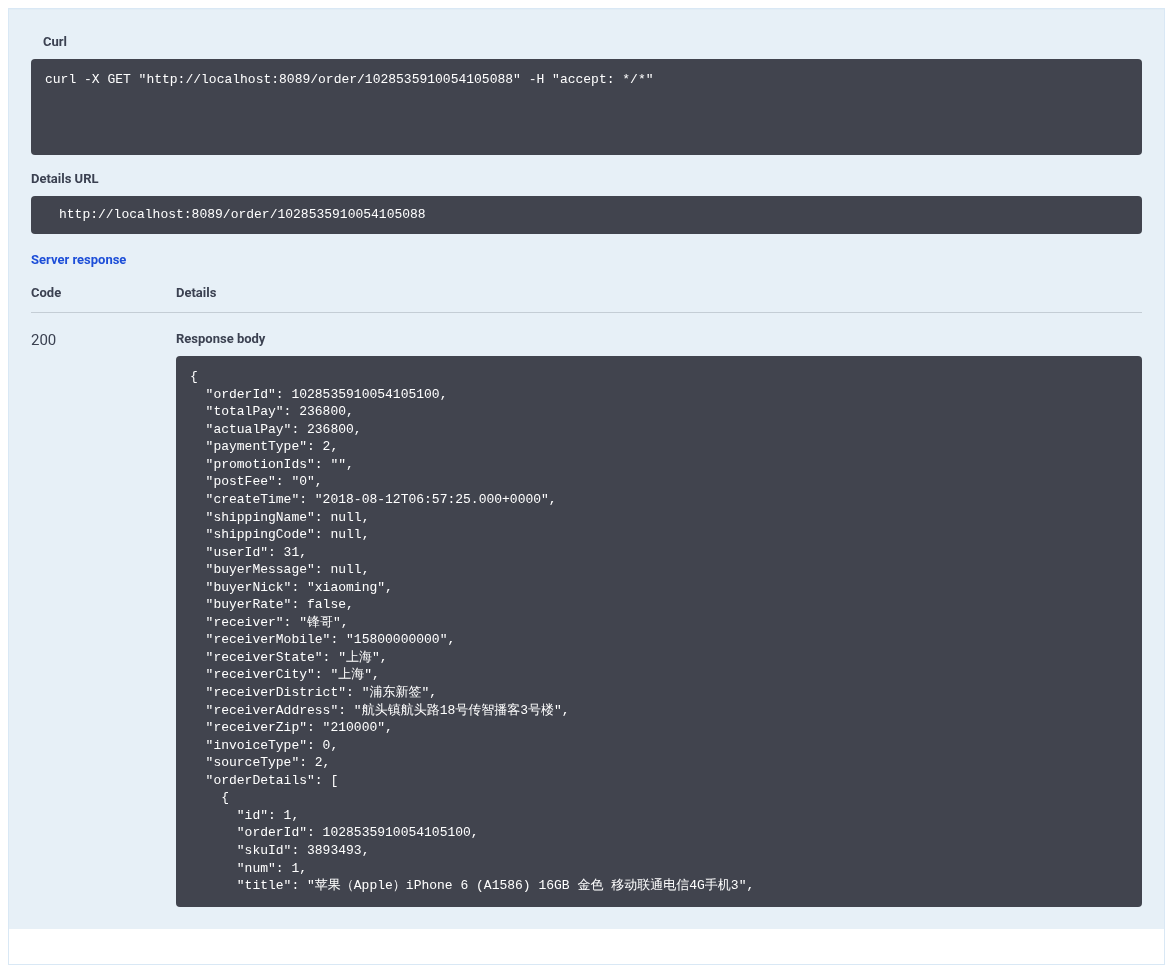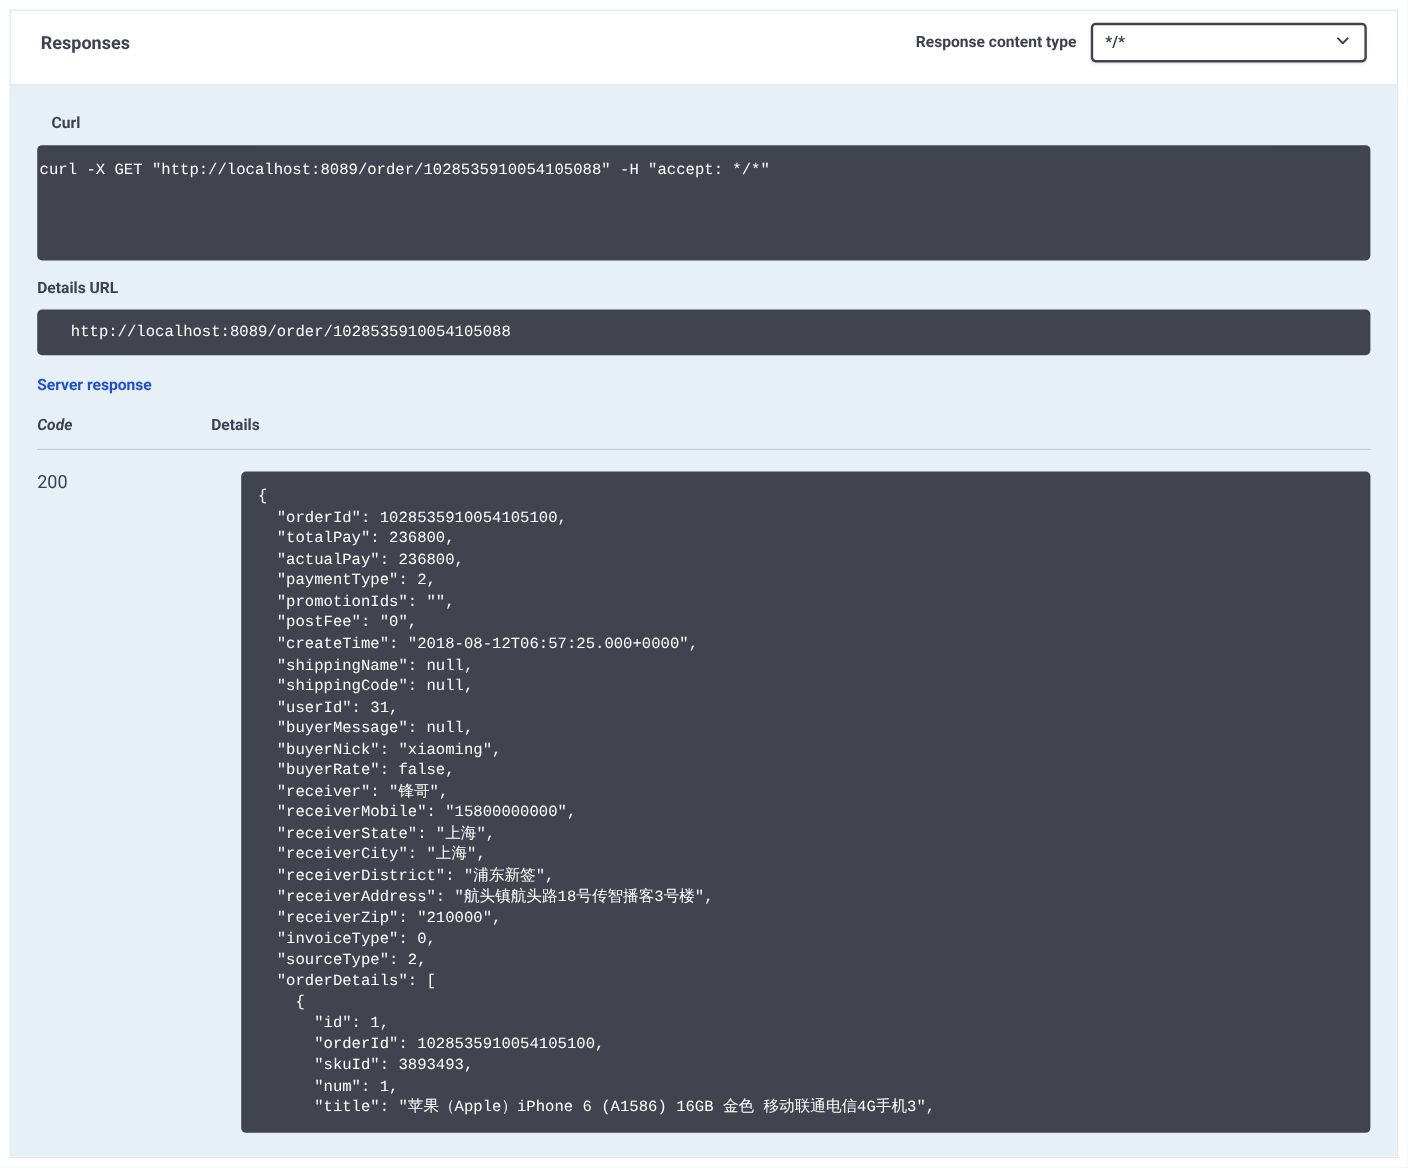--- a/index.html
+++ b/index.html
@@ -69,21 +69,21 @@
     font-weight: 700;
     font-size: 13px;
     color: #3b4151;
     margin: 16px 0 10px 0;
   }
   .section-label.first { margin-top: 6px; margin-left: 12px; }
   .dark-block {
     background: #41444e;
     color: #fff;
     border-radius: 4px;
-    padding: 12px 2px;
+    padding: 12px 14px;
     font-family: Consolas, Monaco, "Courier New", monospace;
     font-size: 13px;
     line-height: 1.4;
     white-space: pre;
     overflow: auto;
   }
   .curl-block { min-height: 96px; }
   .url-block { padding: 10px 28px; }
   .server-resp-label {
     font-weight: 700;
@@ -92,26 +92,25 @@
     margin: 18px 0 18px 0;
   }
   .resp-table-head {
     display: flex;
     font-weight: 700;
     font-size: 13px;
     color: #3b4151;
     border-bottom: 1px solid rgba(59,65,81,.2);
     padding-bottom: 12px;
   }
-  .code-col { width: 145px; font-style: italic; }
+  .code-col { width: 145px; }
   .details-col { flex: 1; }
   .resp-row {
     display: flex;
     padding-top: 18px;
-    gap: 25px;
   }
   .code-val {
     width: 145px;
     font-size: 15px;
     color: #3b4151;
   }
   .details-area { flex: 1; }
   .rb-label {
     font-weight: 700;
     font-size: 13px;
@@ -128,53 +127,40 @@
     line-height: 1.35;
     white-space: pre;
   }
   .chev svg { width: 16px; height: 16px; }
 </style>
 </head>
 <body>
 
 <div class="outer-border">
 
-  <div class="responses-header">
-    <div class="responses-title">Responses</div>
-    <div class="ct-wrap">
-      <span class="ct-label">Response content type</span>
-      <div class="ct-select">
-        <span>*/*</span>
-        <span class="chev">
-          <svg viewBox="0 0 24 24" fill="none" stroke="#3b4151" stroke-width="2.5" stroke-linecap="round" stroke-linejoin="round">
-              <polyline points="6 9 12 15 18 9"></polyline>
-            </svg>
-        </span>
-      </div>
-    </div>
-  </div>
 
   <div class="body-area">
 
     <div class="section-label first">Curl</div>
     <div class="dark-block curl-block">curl -X GET "http://localhost:8089/order/1028535910054105088" -H "accept: */*"</div>
 
     <div class="section-label">Details URL</div>
     <div class="dark-block url-block">http://localhost:8089/order/1028535910054105088</div>
 
     <div class="server-resp-label">Server response</div>
 
     <div class="resp-table-head">
       <div class="code-col">Code</div>
       <div class="details-col">Details</div>
     </div>
 
     <div class="resp-row">
       <div class="code-val">200</div>
       <div class="details-area">
+        <div class="rb-label">Response body</div>
         <div class="resp-body-block">{
   "orderId": 1028535910054105100,
   "totalPay": 236800,
   "actualPay": 236800,
   "paymentType": 2,
   "promotionIds": "",
   "postFee": "0",
   "createTime": "2018-08-12T06:57:25.000+0000",
   "shippingName": null,
   "shippingCode": null,

